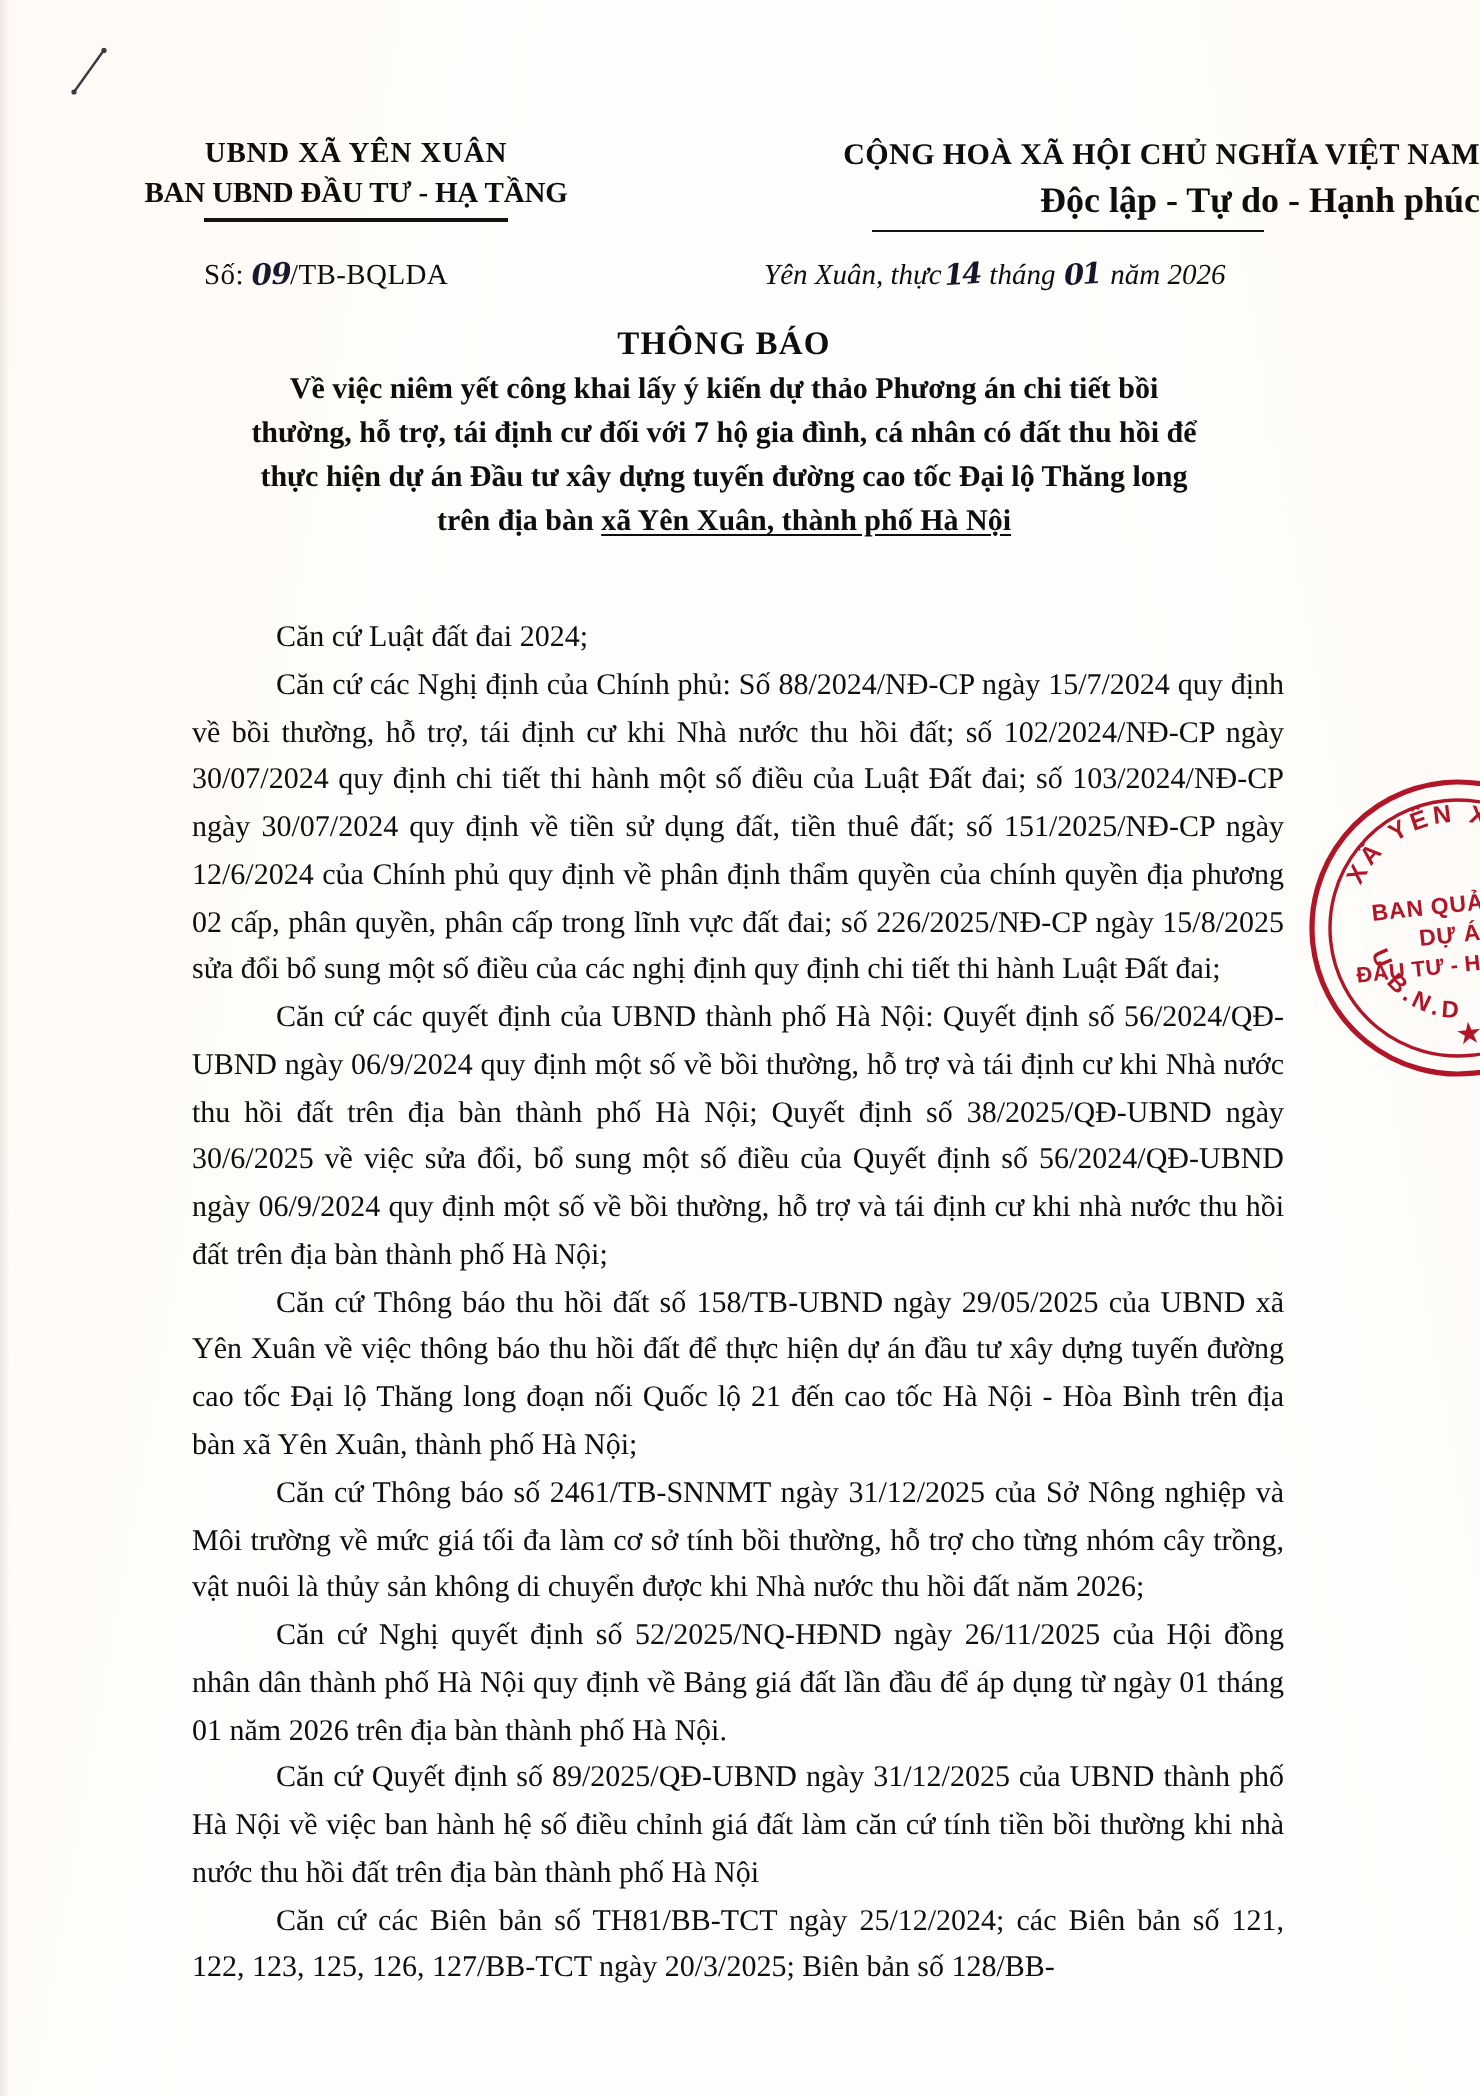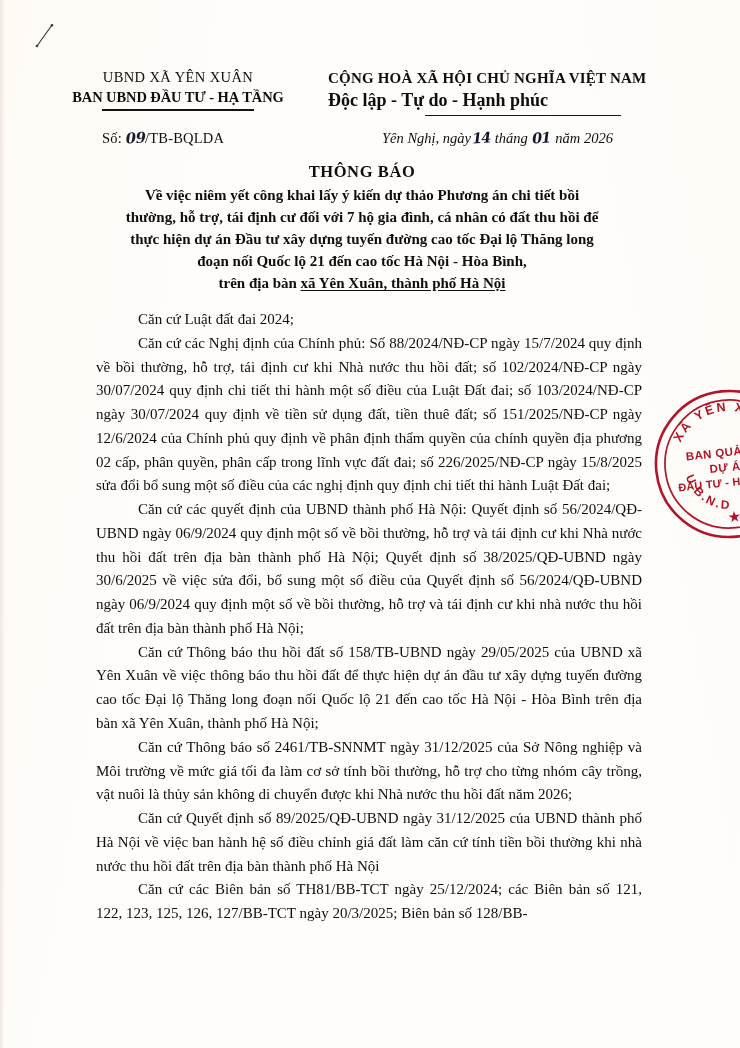--- a/index.html
+++ b/index.html
@@ -53,26 +53,25 @@
     width: 740px;
     display: flex;
   }
   .hdr-left {
     width: 300px;
     margin-left: 28px;
     text-align: center;
   }
   .hdr-right {
     flex: 1;
-    text-align: left;
-    padding-right: 22px;
+    text-align: right;
   }
   .org-line1 {
     font-size: 14.5px;
-    font-weight: normal;
+    font-weight: bold;
     letter-spacing: 0.4px;
     line-height: 1.35;
     text-align: center;
   }
   .org-line2 {
     font-size: 14.5px;
     font-weight: bold;
     letter-spacing: -0.1px;
     line-height: 1.35;
     display: inline-block;
@@ -217,43 +216,43 @@
       <div class="rule-under-nation"></div>
     </div>
   </div>
 
   <div class="doc-number">
     <span>Số:</span>
     <span class="hand">09</span><span>/TB-BQLDA</span>
   </div>
 
   <div class="place-date">
-    <span>Yên Nghị, ngày</span><span class="hand-date">14</span>
+    <span>Yên Xuân, thực</span><span class="hand-date">14</span>
     <span>tháng</span>
     <span class="hand-date">01</span>
     <span>năm 2026</span>
   </div>
 
   <div class="title-block">
     <div class="title-main">THÔNG BÁO</div>
     <div class="title-sub">
       <div>Về việc niêm yết công khai lấy ý kiến dự thảo Phương án chi tiết bồi</div>
       <div>thường, hỗ trợ, tái định cư đối với 7 hộ gia đình, cá nhân có đất thu hồi để</div>
       <div>thực hiện dự án Đầu tư xây dựng tuyến đường cao tốc Đại lộ Thăng long</div>
-      <div>đoạn nối Quốc lộ 21 đến cao tốc Hà Nội - Hòa Bình,</div>
       <div><span>trên địa bàn </span><span class="u">xã Yên Xuân, thành phố Hà Nội</span></div>
     </div>
   </div>
 
   <div class="body-text">
     <p>Căn cứ Luật đất đai 2024;</p>
     <p>Căn cứ các Nghị định của Chính phủ: Số 88/2024/NĐ-CP ngày 15/7/2024 quy định về bồi thường, hỗ trợ, tái định cư khi Nhà nước thu hồi đất; số 102/2024/NĐ-CP ngày 30/07/2024 quy định chi tiết thi hành một số điều của Luật Đất đai; số 103/2024/NĐ-CP ngày 30/07/2024 quy định về tiền sử dụng đất, tiền thuê đất; số 151/2025/NĐ-CP ngày 12/6/2024 của Chính phủ quy định về phân định thẩm quyền của chính quyền địa phương 02 cấp, phân quyền, phân cấp trong lĩnh vực đất đai; số 226/2025/NĐ-CP ngày 15/8/2025 sửa đổi bổ sung một số điều của các nghị định quy định chi tiết thi hành Luật Đất đai;</p>
     <p>Căn cứ các quyết định của UBND thành phố Hà Nội: Quyết định số 56/2024/QĐ-UBND ngày 06/9/2024 quy định một số về bồi thường, hỗ trợ và tái định cư khi Nhà nước thu hồi đất trên địa bàn thành phố Hà Nội; Quyết định số 38/2025/QĐ-UBND ngày 30/6/2025 về việc sửa đổi, bổ sung một số điều của Quyết định số 56/2024/QĐ-UBND ngày 06/9/2024 quy định một số về bồi thường, hỗ trợ và tái định cư khi nhà nước thu hồi đất trên địa bàn thành phố Hà Nội;</p>
     <p>Căn cứ Thông báo thu hồi đất số 158/TB-UBND ngày 29/05/2025 của UBND xã Yên Xuân về việc thông báo thu hồi đất để thực hiện dự án đầu tư xây dựng tuyến đường cao tốc Đại lộ Thăng long đoạn nối Quốc lộ 21 đến cao tốc Hà Nội - Hòa Bình trên địa bàn xã Yên Xuân, thành phố Hà Nội;</p>
     <p>Căn cứ Thông báo số 2461/TB-SNNMT ngày 31/12/2025 của Sở Nông nghiệp và Môi trường về mức giá tối đa làm cơ sở tính bồi thường, hỗ trợ cho từng nhóm cây trồng, vật nuôi là thủy sản không di chuyển được khi Nhà nước thu hồi đất năm 2026;</p>
+    <p>Căn cứ Nghị quyết định số 52/2025/NQ-HĐND ngày 26/11/2025 của Hội đồng nhân dân thành phố Hà Nội quy định về Bảng giá đất lần đầu để áp dụng từ ngày 01 tháng 01 năm 2026 trên địa bàn thành phố Hà Nội.</p>
     <p>Căn cứ Quyết định số 89/2025/QĐ-UBND ngày 31/12/2025 của UBND thành phố Hà Nội về việc ban hành hệ số điều chỉnh giá đất làm căn cứ tính tiền bồi thường khi nhà nước thu hồi đất trên địa bàn thành phố Hà Nội</p>
     <p>Căn cứ các Biên bản số TH81/BB-TCT ngày 25/12/2024; các Biên bản số 121, 122, 123, 125, 126, 127/BB-TCT ngày 20/3/2025; Biên bản số 128/BB-</p>
   </div>
 
   <div class="seal">
     <svg width="152" height="152" viewBox="0 0 152 152">
       <defs>
         <path id="arcTop" d="M 23,76 A 53,53 0 0 1 129,76"></path>
         <path id="arcBottom" d="M 31,76 A 45,45 0 0 0 121,76"></path>
       </defs>

